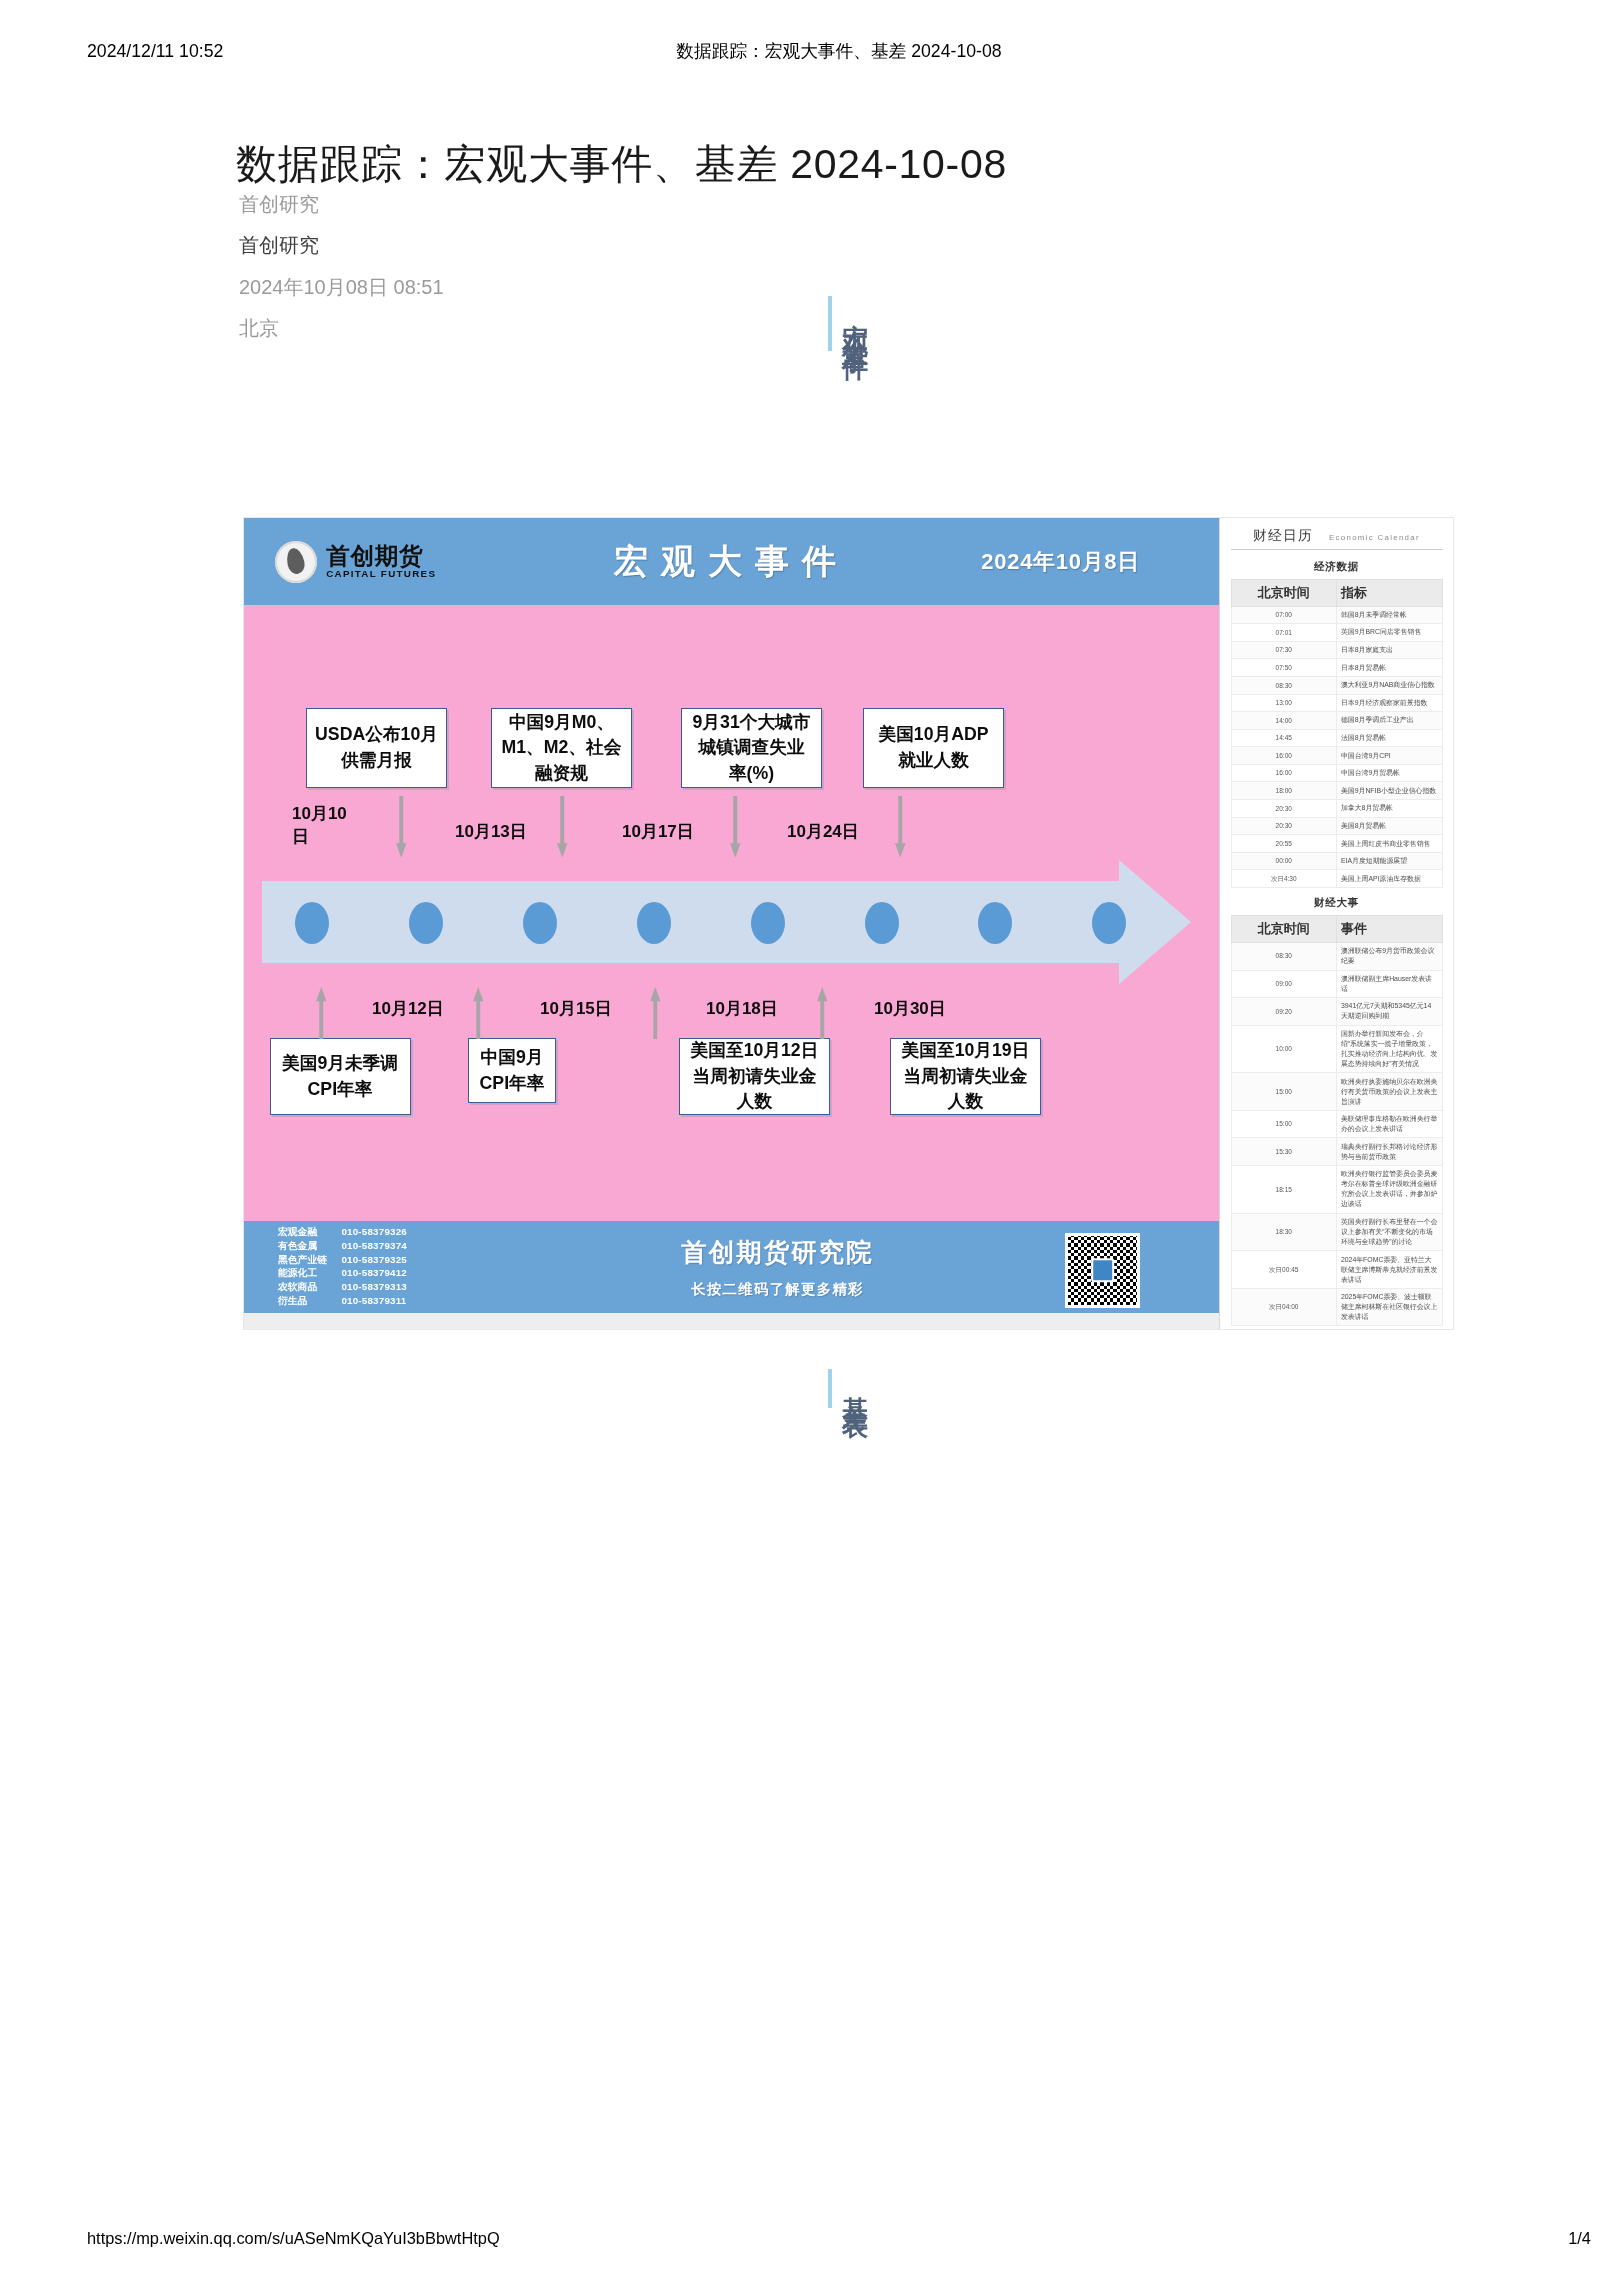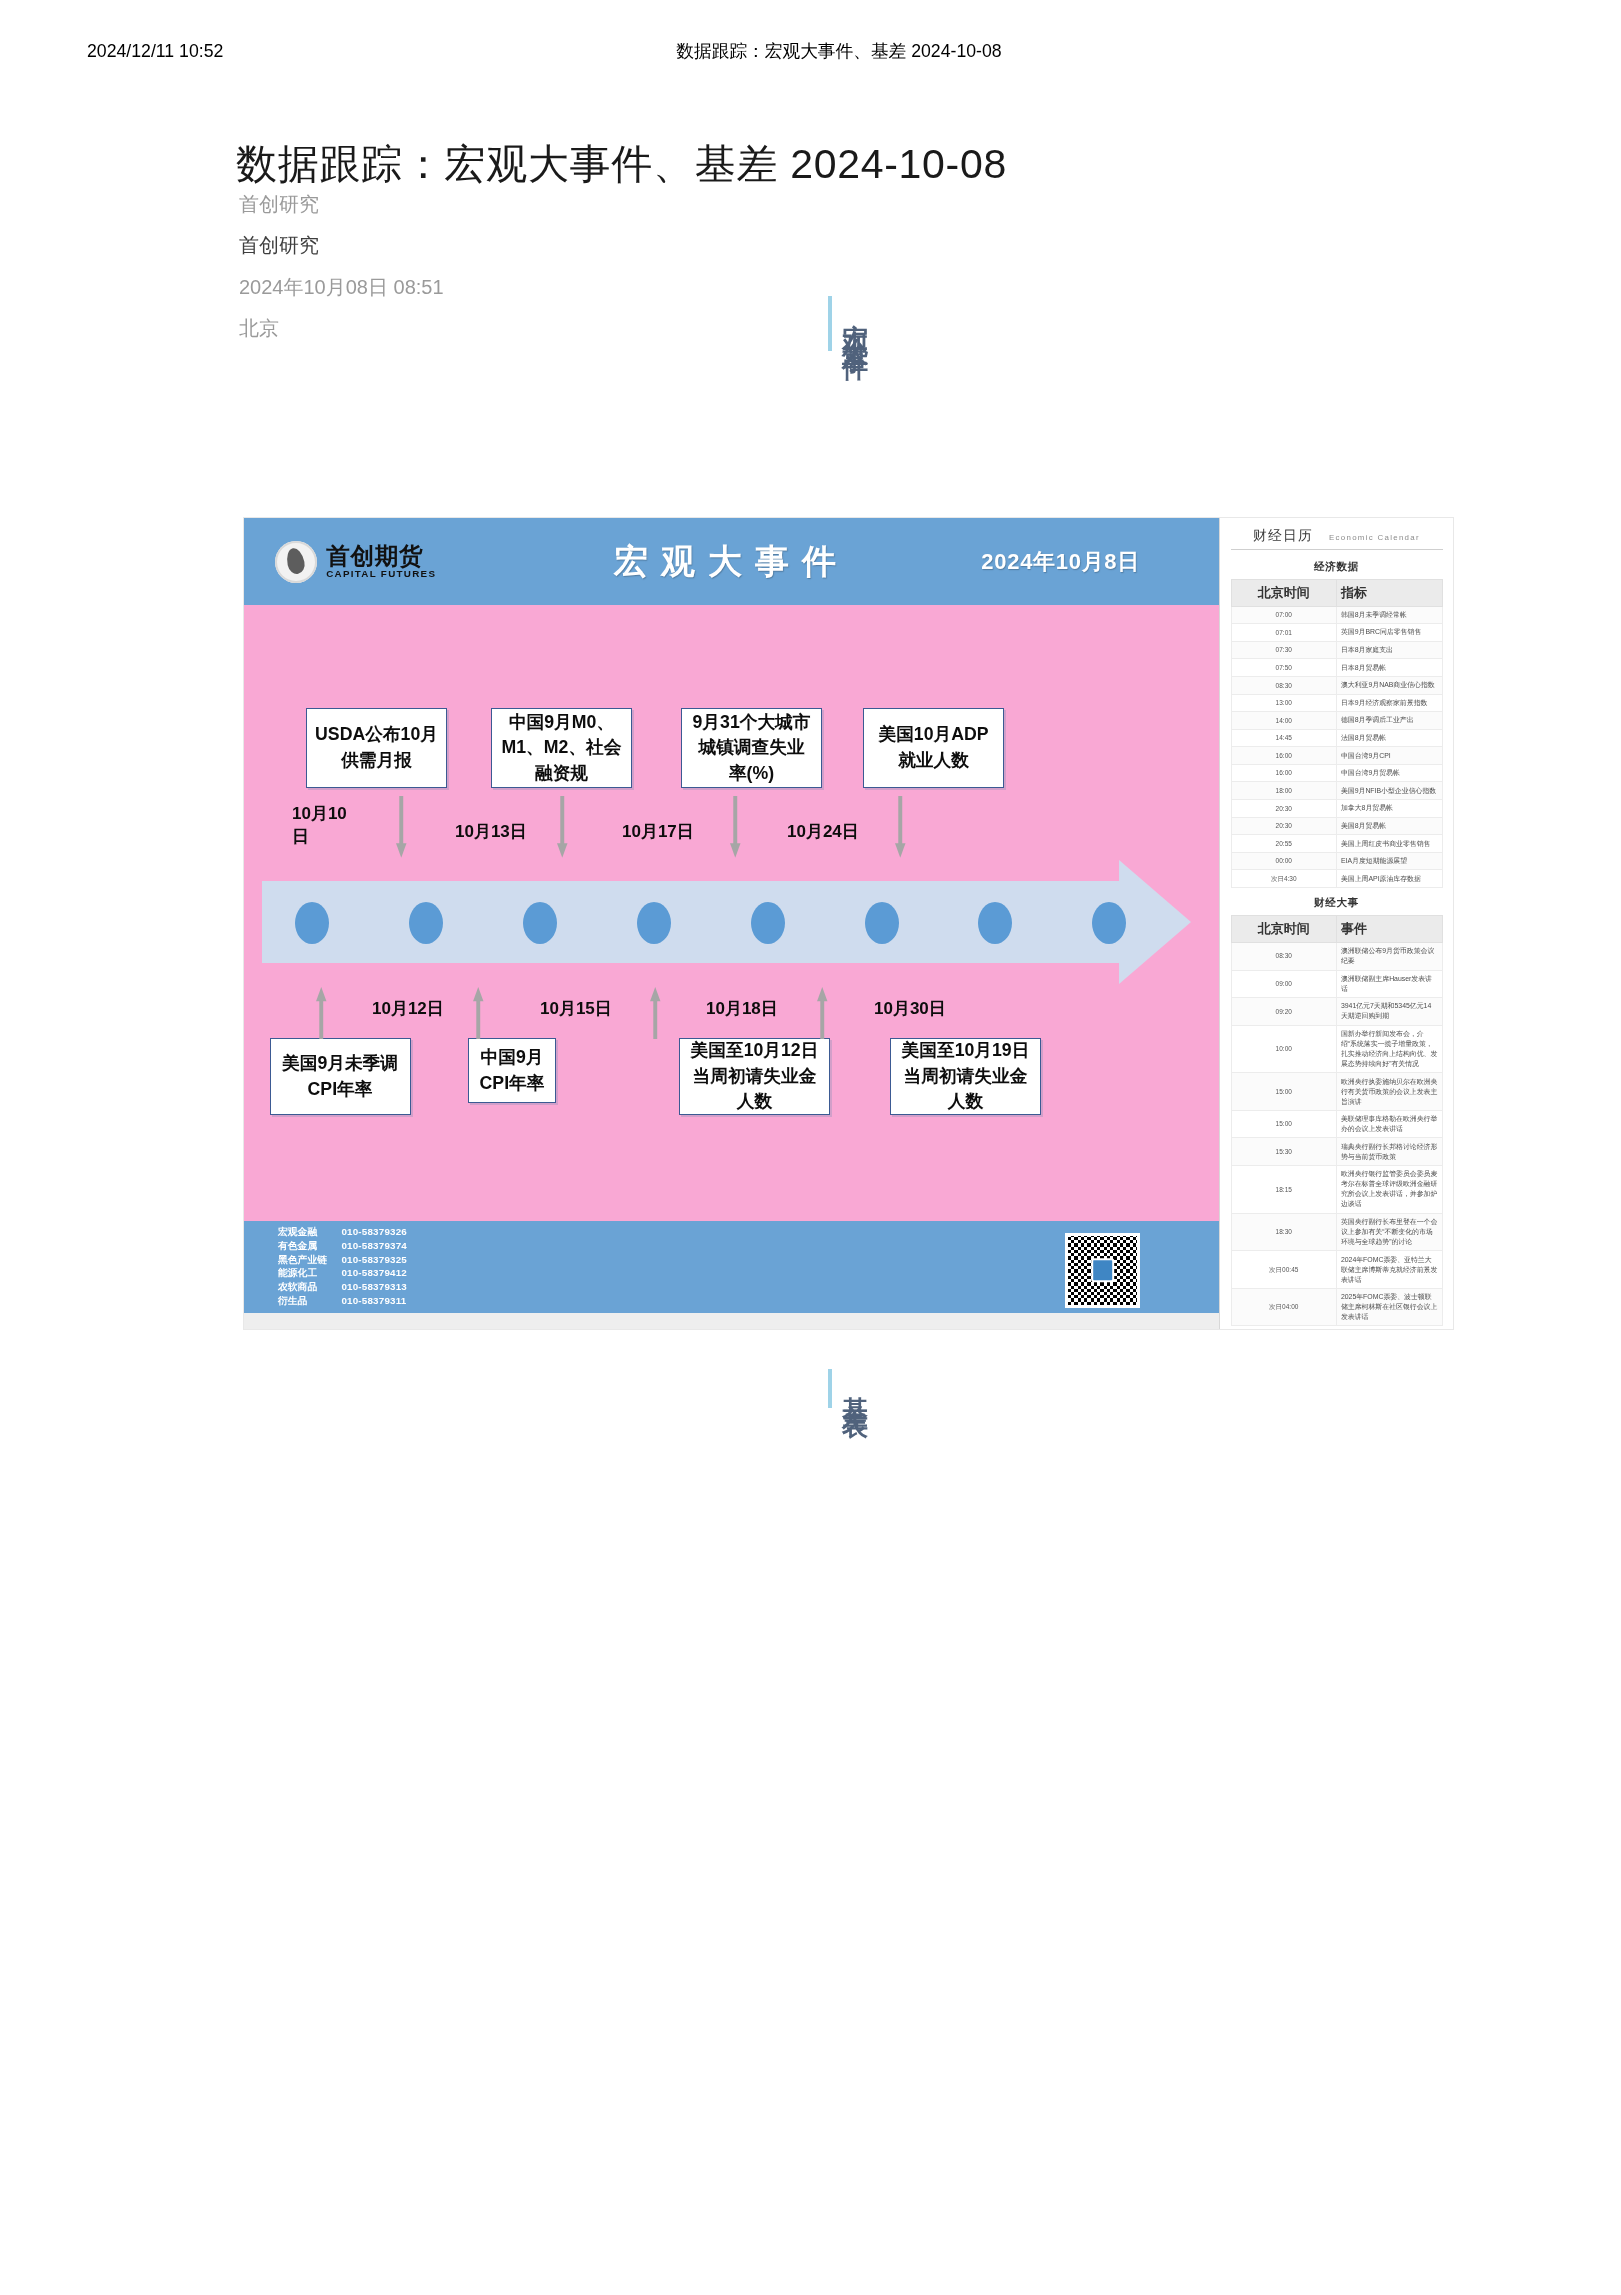--- a/index.html
+++ b/index.html
@@ -486,20 +486,24 @@
             <div class="c-v">010-58379374</div>
             <div class="c-k">黑色产业链</div>
             <div class="c-v">010-58379325</div>
             <div class="c-k">能源化工</div>
             <div class="c-v">010-58379412</div>
             <div class="c-k">农软商品</div>
             <div class="c-v">010-58379313</div>
             <div class="c-k">衍生品</div>
             <div class="c-v">010-58379311</div>
           </div>
+        <div class="foot-center">
+          <div class="foot-inst">首创期货研究院</div>
+          <div class="foot-sub">长按二维码了解更多精彩</div>
+        </div>
         <div class="qr"></div>
       </div>
 
     </div>
 
     <div class="poster-right">
       <div class="cal">
         <div class="cal-head">
           <div class="cal-rule"></div>
           <div class="cal-h1">财经日历</div>
@@ -635,15 +639,19 @@
                 <td class="t-time">次日04:00</td>
                 <td>2025年FOMC票委、波士顿联储主席柯林斯在社区银行会议上发表讲话</td>
               </tr>
             </tbody>
         </table>
       </div>
     </div>
 
   </div>
 
+  <div class="print-footer">
+    <span>https://mp.weixin.qq.com/s/uASeNmKQaYuI3bBbwtHtpQ</span>
+    <span>1/4</span>
+  </div>
 
 </div>
 
 
 </body></html>

